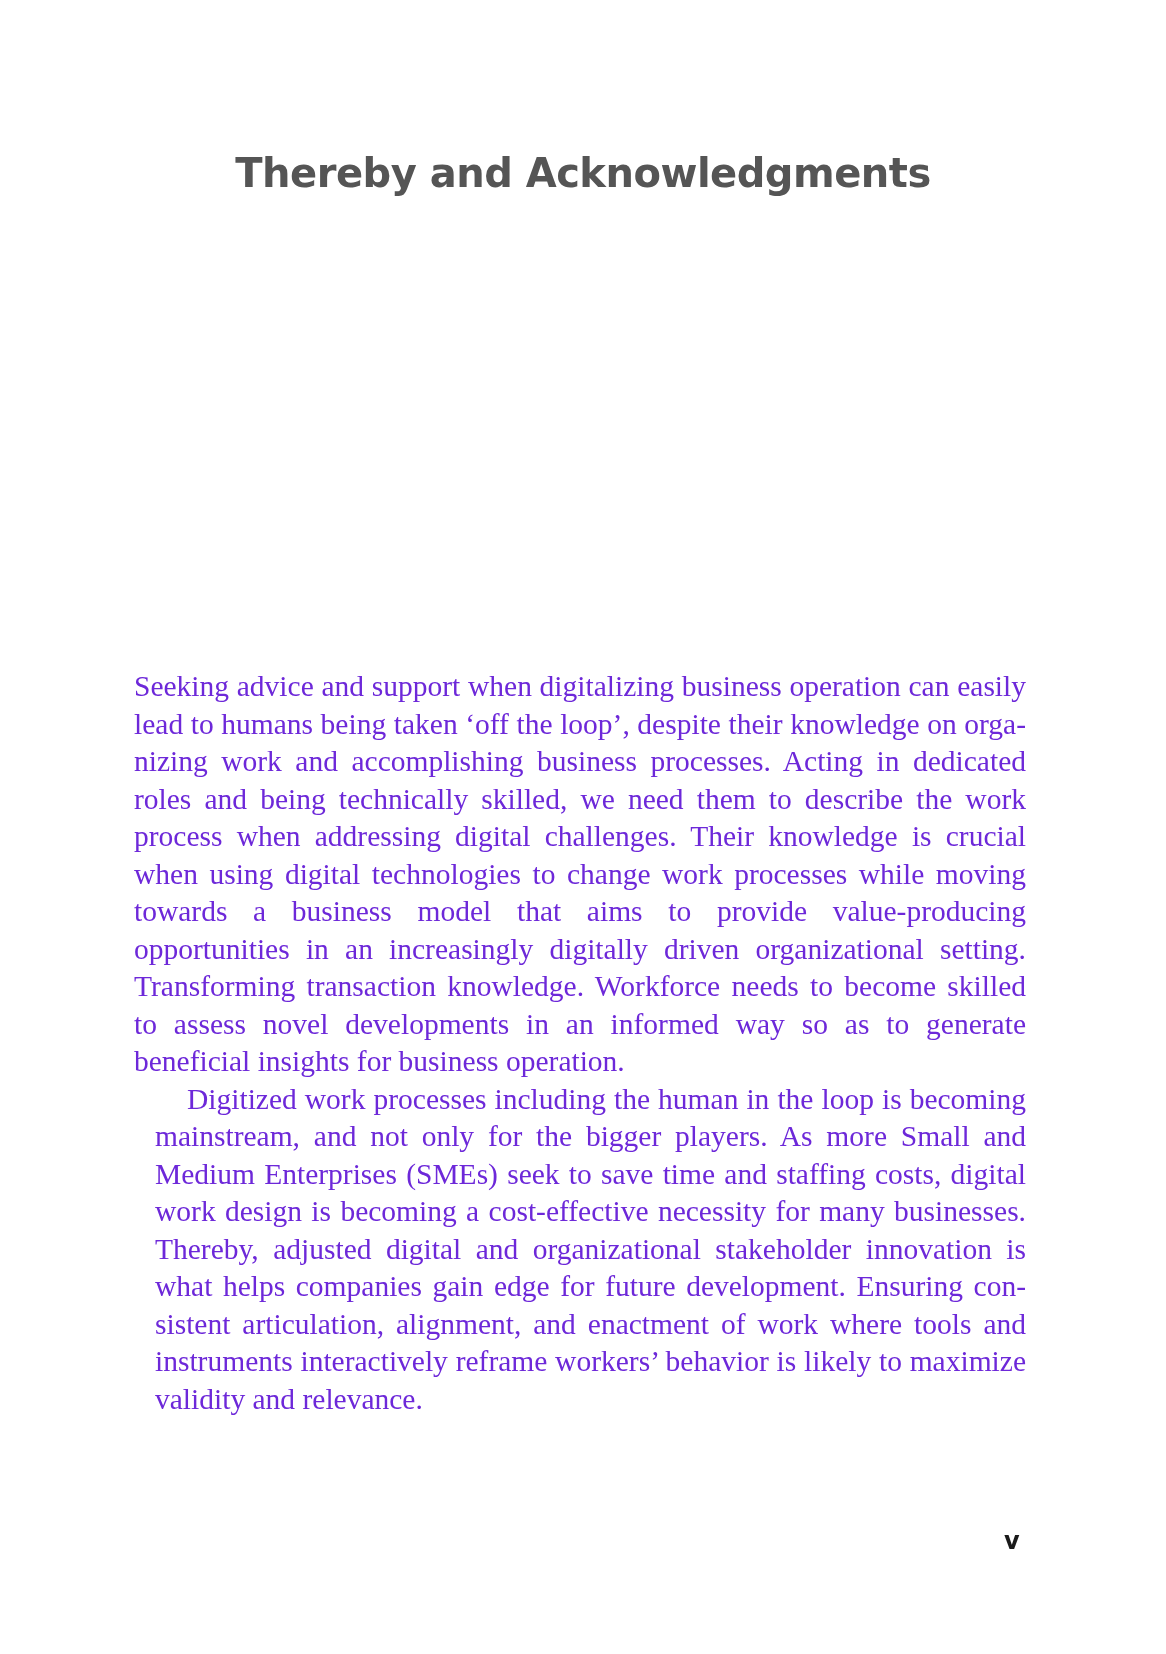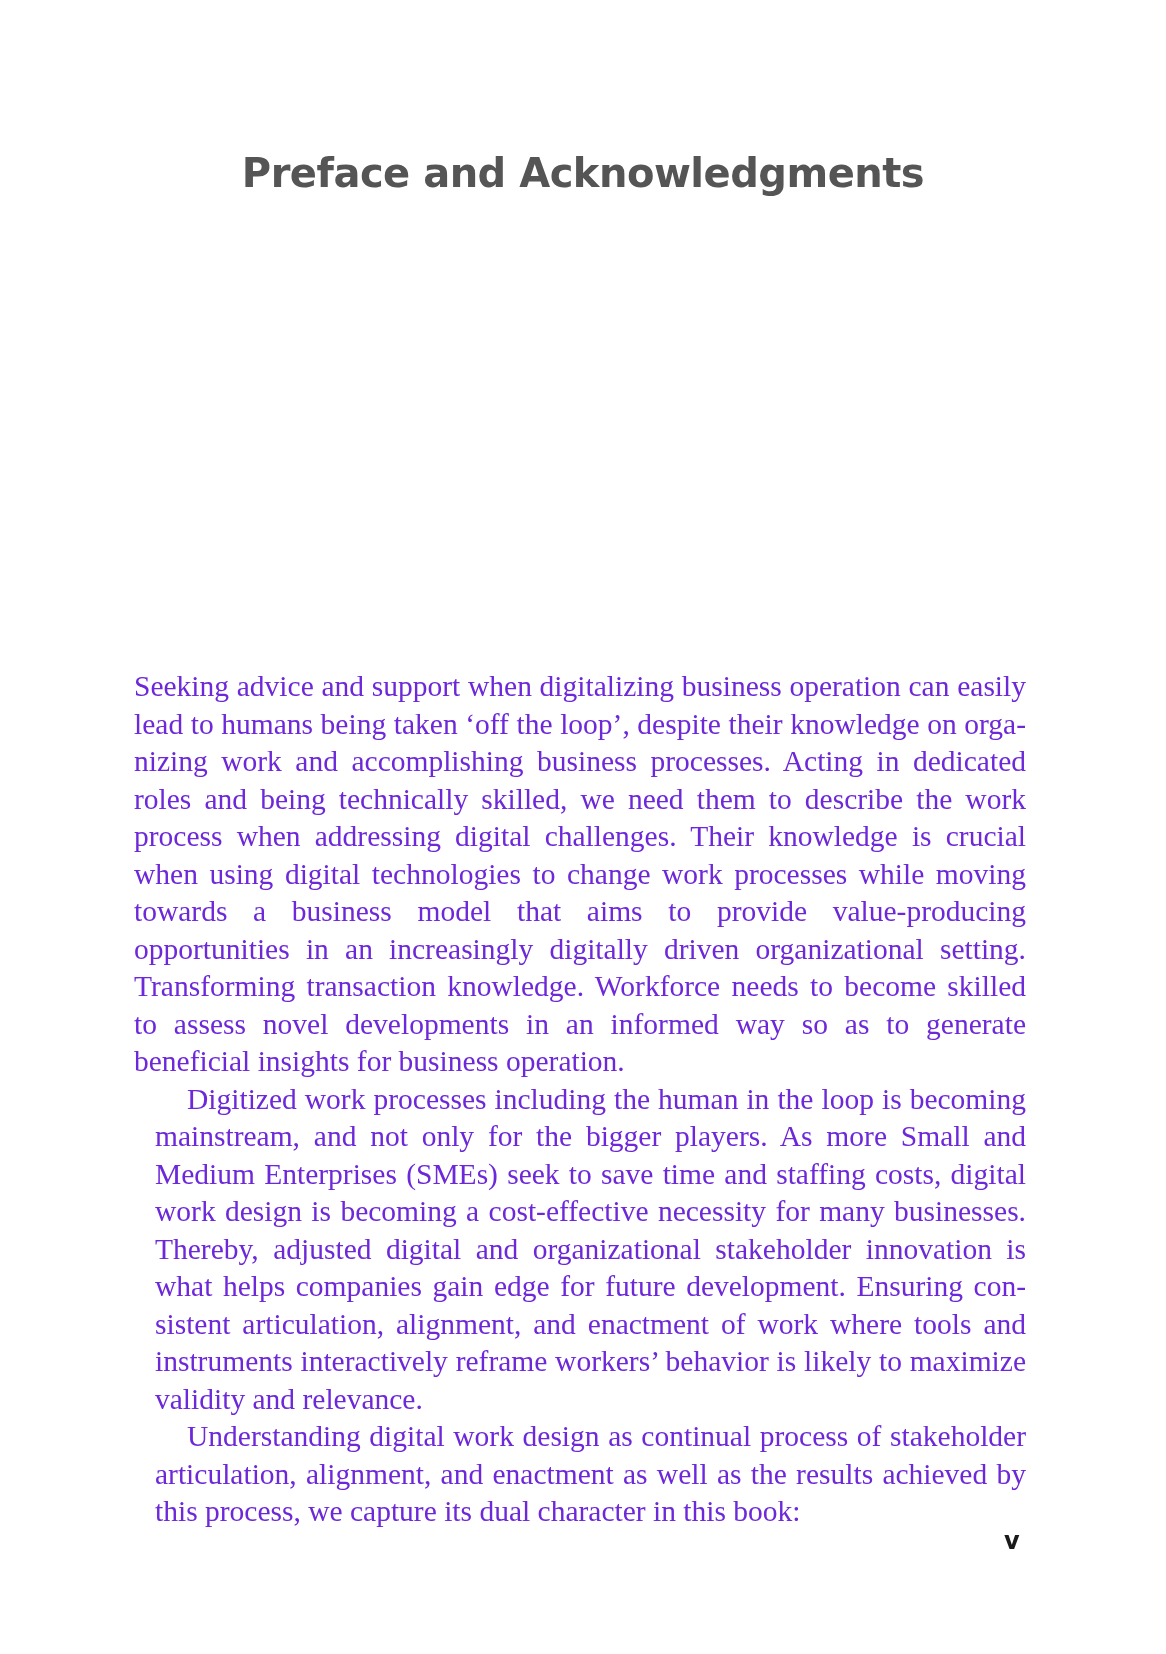--- a/index.html
+++ b/index.html
@@ -51,21 +51,20 @@
       left: 1004px;
       font-family: "DejaVu Sans", sans-serif;
       font-weight: bold;
       font-size: 24px;
       color: #1a1a1a;
     }
   </style>
 </head>
 <body>
 
-<h1 class="page-title">Preface and Acknowledgments</h1>
+<h1 class="page-title">Thereby and Acknowledgments</h1>
 
 <div class="body-text">
   <p>Seeking advice and support when digitalizing business operation can easily lead to humans being taken ‘off the loop’, despite their knowledge on orga­nizing work and accomplishing business processes. Acting in dedicated roles and being technically skilled, we need them to describe the work process when addressing digital challenges. Their knowledge is crucial when using digital technologies to change work processes while moving towards a busi­ness model that aims to provide value-producing opportunities in an increas­ingly digitally driven organizational setting. Transforming transaction knowledge. Workforce needs to become skilled to assess novel developments in an informed way so as to generate beneficial insights for business operation.</p>
   <p class="indent">Digitized work processes including the human in the loop is becoming mainstream, and not only for the bigger players. As more Small and Medium Enterprises (SMEs) seek to save time and staffing costs, digital work design is becoming a cost-effective necessity for many businesses. Thereby, adjusted digital and organizational stakeholder innovation is what helps companies gain edge for future development. Ensuring con­sistent articulation, alignment, and enactment of work where tools and instruments interactively reframe workers’ behavior is likely to maximize validity and relevance.</p>
-  <p class="indent">Understanding digital work design as continual process of stakeholder articulation, alignment, and enactment as well as the results achieved by this process, we capture its dual character in this book:</p>
 </div>
 
 <div class="page-number">v</div>
 
 </body></html>

